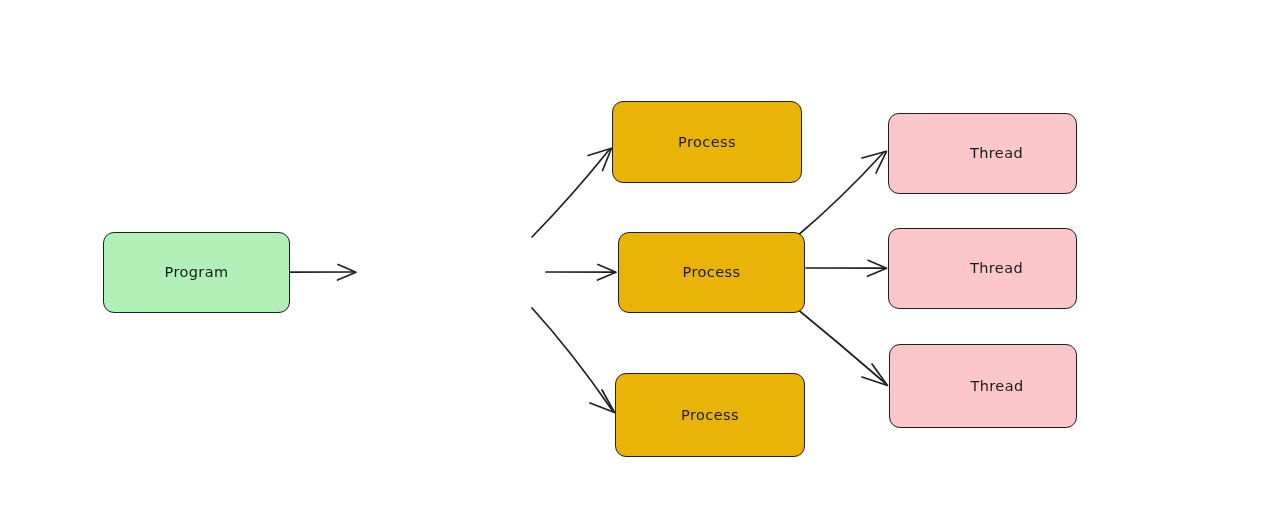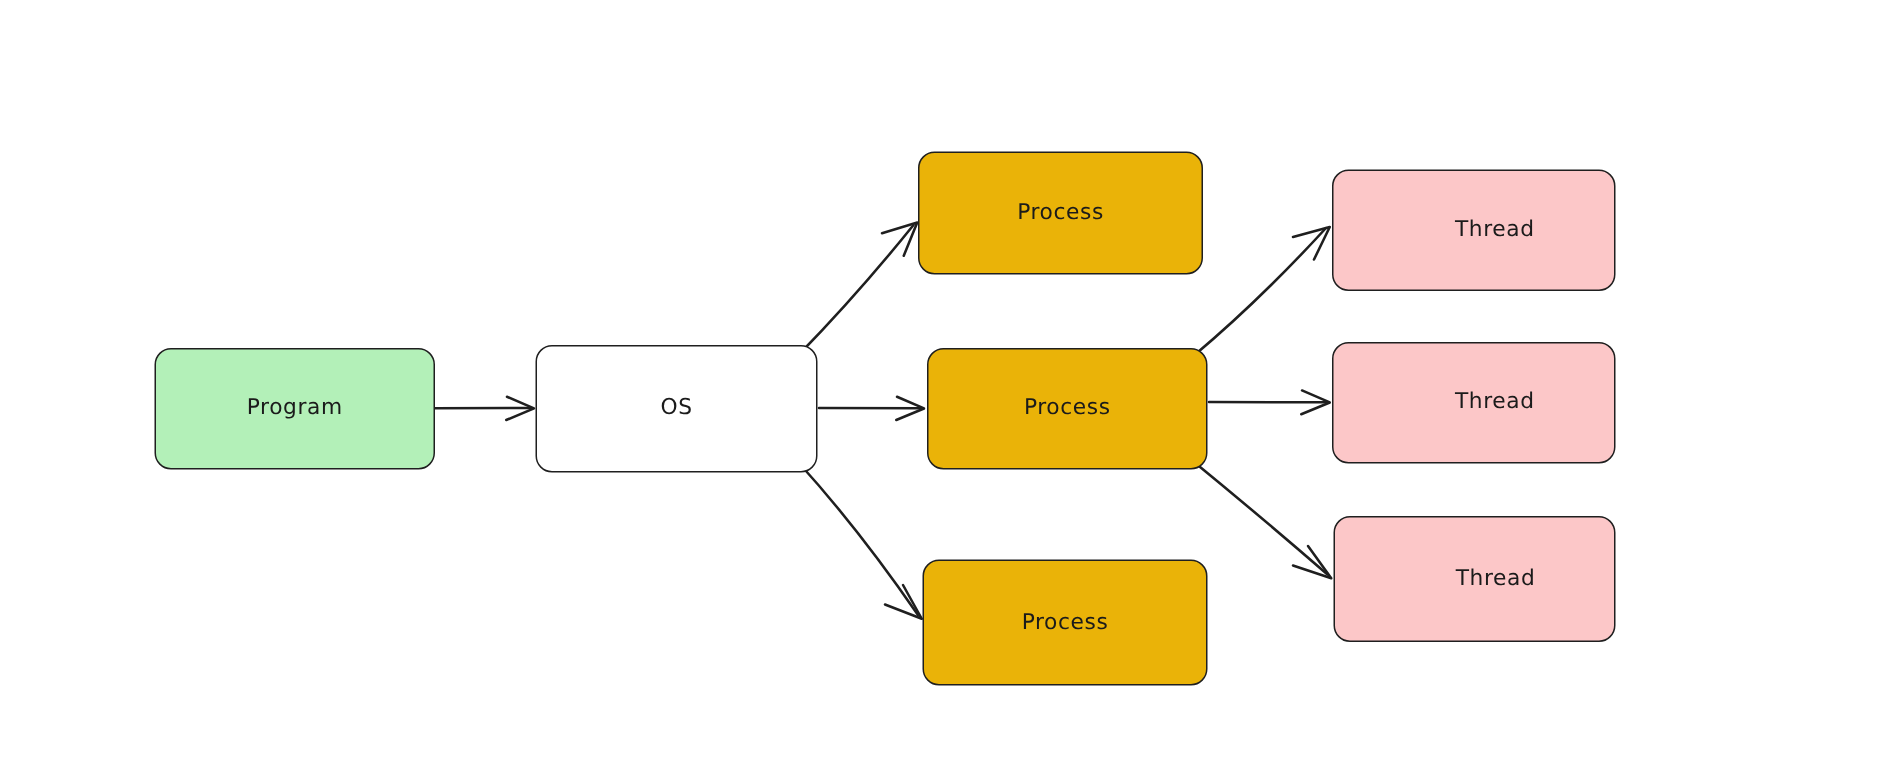--- a/index.html
+++ b/index.html
@@ -90,23 +90,20 @@
     <g>
       <path d="M 796 308 Q 840 344 885 383" fill="none" stroke="#1f1f1f" stroke-width="1.7" stroke-linecap="round"></path>
       <path d="M 862 377 L 887.5 385.5 L 872 364" fill="none" stroke="#1f1f1f" stroke-width="1.7" stroke-linecap="round" stroke-linejoin="round"></path>
     </g>
   </svg>
 
   <div class="node node-program" style="left: 103px; top: 232px; width: 187px; height: 81px;">
     <span class="node-label">Program</span>
   </div>
 
-  <div class="node node-os" style="left: 357px; top: 230px; width: 188px; height: 85px;">
-    <span class="node-label">OS</span>
-  </div>
 
   <div class="node node-process" style="left: 612px; top: 101px; width: 190px; height: 82px;">
     <span class="node-label">Process</span>
   </div>
 
   <div class="node node-process" style="left: 618px; top: 232px; width: 187px; height: 81px;">
     <span class="node-label">Process</span>
   </div>
 
   <div class="node node-process" style="left: 615px; top: 373px; width: 190px; height: 84px;">

